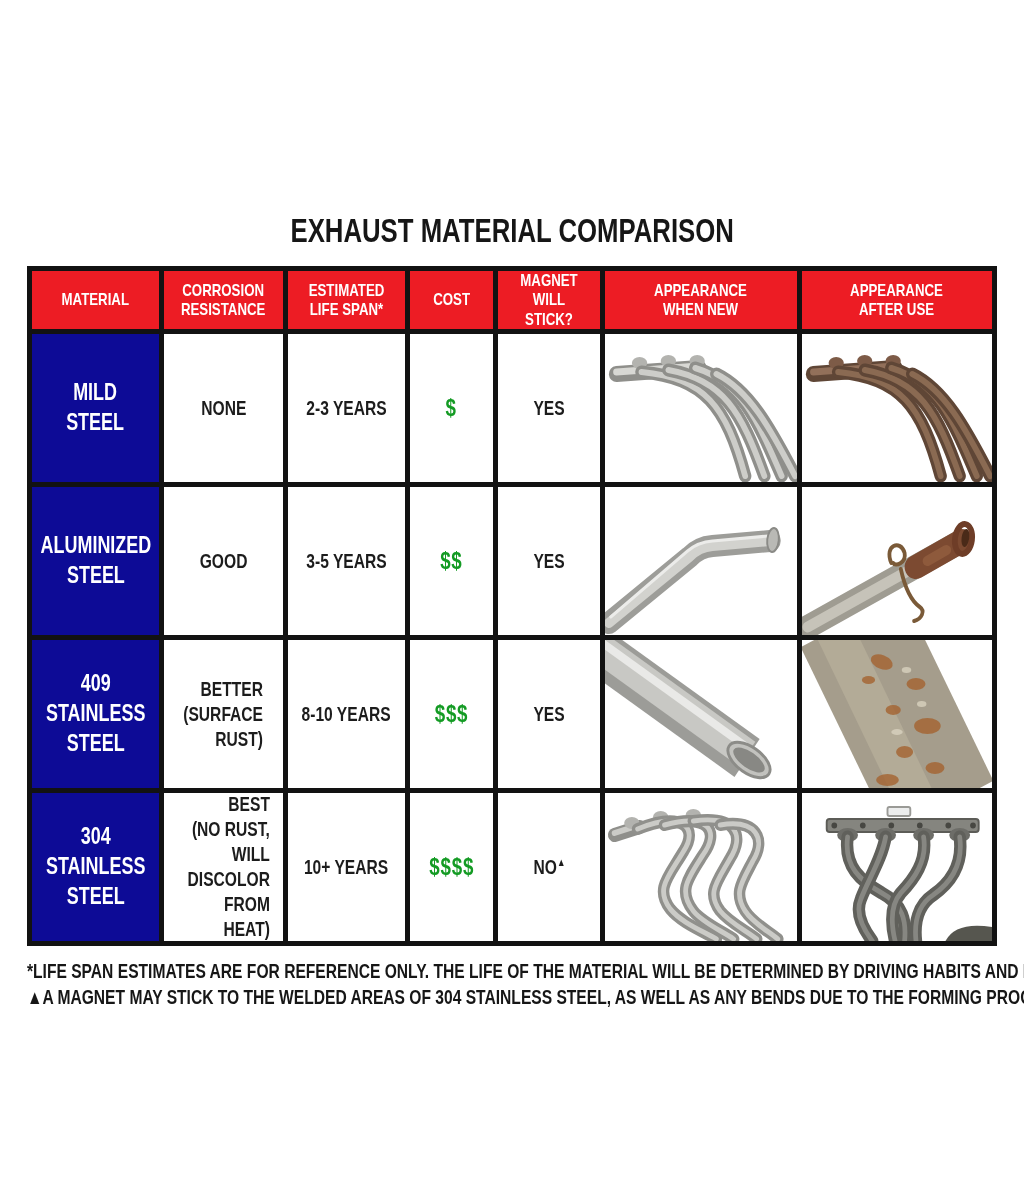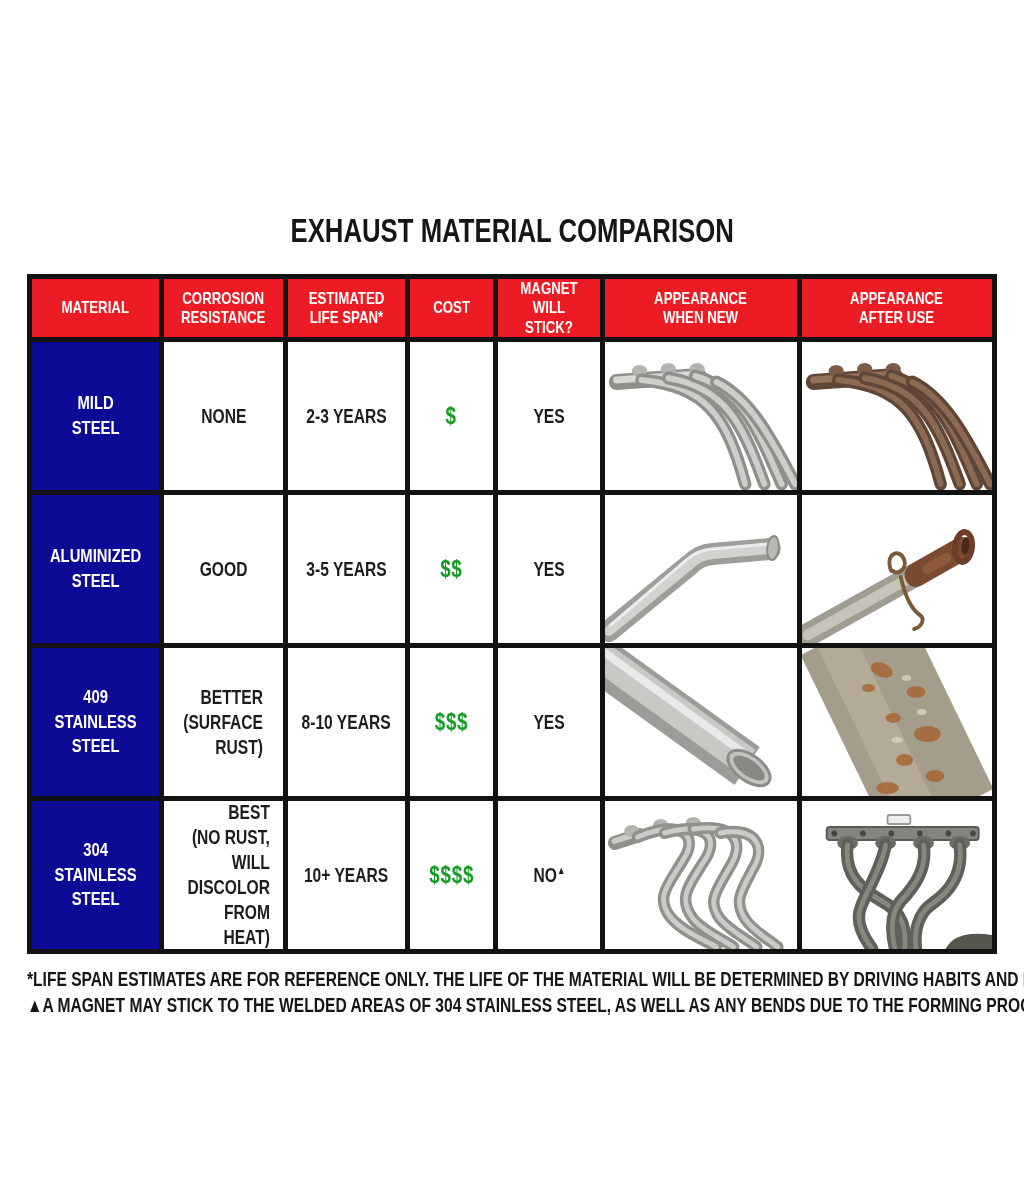--- a/index.html
+++ b/index.html
@@ -1,30 +1,30 @@
 <!DOCTYPE html>
 <html><head>
 <meta charset="utf-8">
 <style>
   * { margin:0; padding:0; box-sizing:border-box; }
   html,body { background:#ffffff; }
   body { font-family:"Liberation Sans", sans-serif; }
   .canvas { position:relative; width:1024px; height:1190px; background:#ffffff; overflow:hidden; }
   .content { position:absolute; top:212px; left:27px; width:970px; }
 
-  .title { text-align:center; font-size:33px; font-weight:800; color:#161616; margin-bottom:24px; }
+  .title { text-align:center; font-size:33px; font-weight:800; color:#161616; margin-bottom:16px; }
   .cond { display:inline-block; transform:scaleX(0.78); transform-origin:center; white-space:pre-line; }
 
   .table { display:grid; grid-template-columns:127px 119px 117px 83px 102px 192px 190px;
            gap:5px; background:#121212; padding:5px; width:970px; }
   .row { display:contents; }
   .cell { background:#ffffff; display:flex; align-items:center; justify-content:center; text-align:center; }
   .header-cell { background:#ed1c24; color:#ffffff; height:58px; font-weight:700; font-size:17px; line-height:1.12; }
   .data-row .cell { height:148px; }
-  .material-cell { background:#0d0b96; color:#ffffff; font-weight:700; font-size:19px; line-height:1.3; }
+  .material-cell { background:#0d0b96; color:#ffffff; font-weight:700; font-size:23px; line-height:1.3; }
   .text-cell { color:#1c1c1c; font-weight:700; font-size:20px; line-height:1.25;text-align:right; }
   .cost-cell { color:#149b24; font-weight:800; font-size:24px; letter-spacing:1px; }
   .magnet-wrap sup { font-size:11px; }
   .photo-cell { padding:0; overflow:hidden; background:#ffffff; }
   .photo-cell svg { width:100%; height:100%; display:block; }
 
   .footnotes { margin-top:12px; }
   .footnote { font-weight:700; font-size:20px; color:#161616; line-height:1.3; white-space:nowrap; }
   .footnote .cond { transform-origin:left center; white-space:nowrap; }
 </style>

